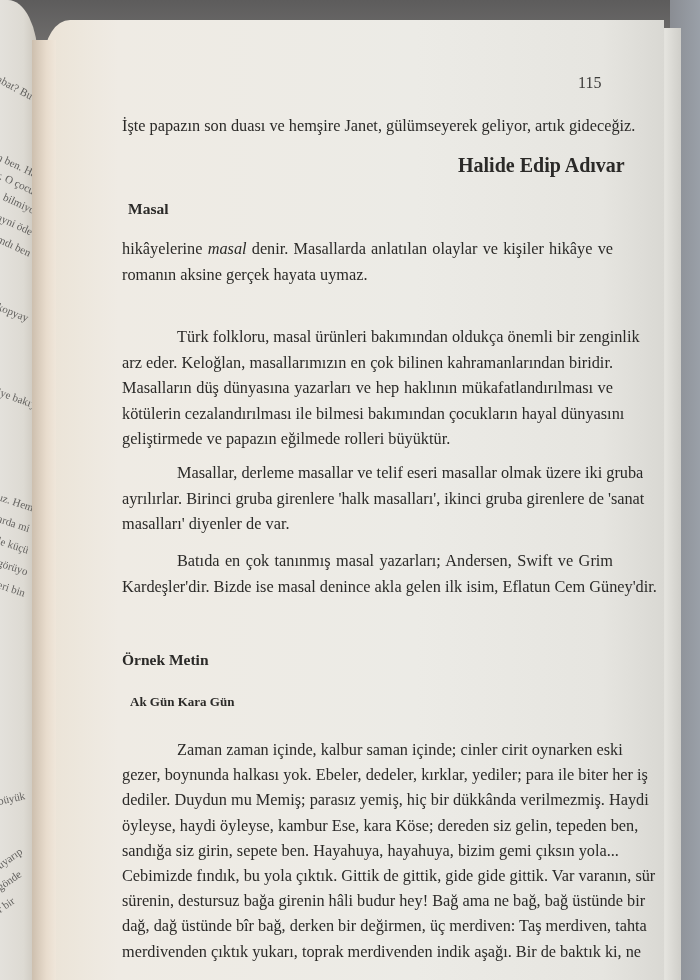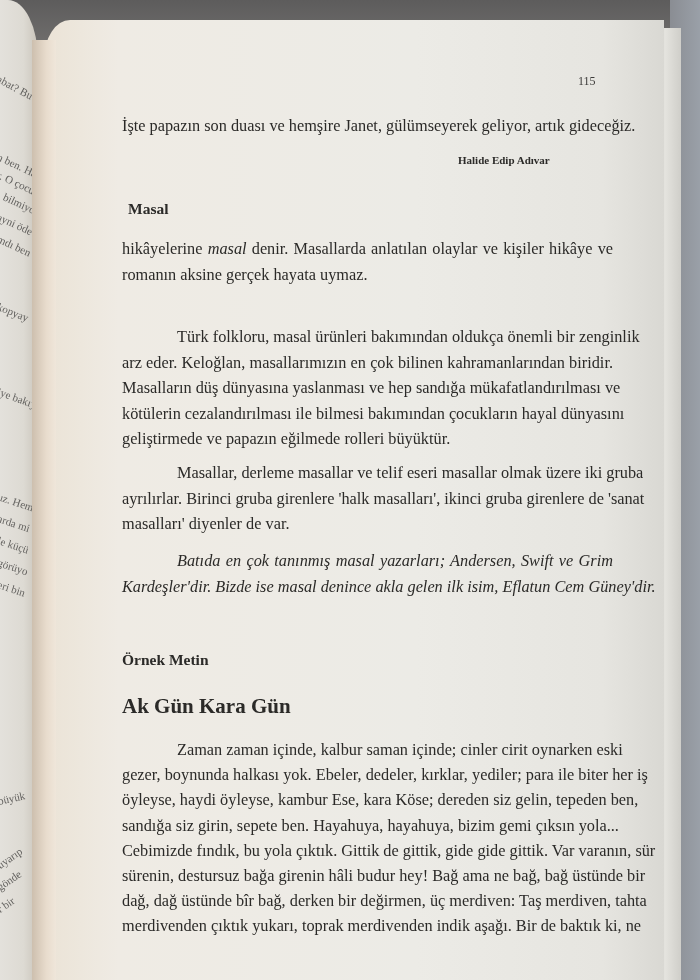--- a/index.html
+++ b/index.html
@@ -33,21 +33,21 @@
   .page {
     position: absolute; left: 44px; top: 20px; width: 620px; height: 960px;
     background: linear-gradient(90deg, #ebe3d6 0%, #efebe4 12%, #ecebe6 60%, #e6e5e0 90%, #d9d8d3 100%);
     border-top-left-radius: 26px 40px;
   }
   .page-edge {
     position: absolute; left: 655px; top: 28px; width: 26px; height: 952px;
     background: linear-gradient(90deg, #dcdbd6 0%, #e4e3de 40%, #cfcec9 100%);
   }
   .page-number {
-    position: absolute; left: 578px; top: 74px; font-size: 12px; color: #3d3c3a;
+    position: absolute; left: 578px; top: 74px; font-size: 16px; color: #3d3c3a;
   }
   .text {
     position: absolute; color: #2b2a28; font-size: 16.3px; line-height: 25.5px;
   }
   .line { display: block; white-space: nowrap; text-align: justify; text-align-last: justify; margin-left: 40px; }
   .line.last { text-align-last: left; }
   .indent { padding-left: 55px; }
   .heading { position: absolute; font-weight: bold; font-size: 15.5px; color: #2b2a28; }
   em { font-style: italic; }
 </style>
@@ -80,53 +80,54 @@
 <div class="page-edge"></div>
 <div class="page"></div>
 <div class="gutter"></div>
 
 <div class="page-number">115</div>
 
 <div class="text" style="left:82px;top:113px;">
   <span class="line last">İşte papazın son duası ve hemşire Janet, gülümseyerek geliyor, artık gideceğiz.</span>
 </div>
 
-<div class="heading" style="left:458px;top:154px;font-size:11px;">Halide Edip Adıvar</div>
+<div class="heading" style="left:458px;top:154px;font-size:20px;">Halide Edip Adıvar</div>
 
 <div class="heading" style="left:128px;top:200px;">Masal</div>
 
 <div class="text" style="left:82px;top:236px;width:531px;">
   <span class="line"><span>hikâyelerine</span> <em>masal</em> <span>denir. Masallarda anlatılan olaylar ve kişiler hikâye ve</span></span>
   <span class="line last">romanın aksine gerçek hayata uymaz.</span>
 </div>
 
 <div class="text" style="left:82px;top:324px;width:531px;">
   <span class="line indent">Türk folkloru, masal ürünleri bakımından oldukça önemli bir zenginlik</span>
   <span class="line">arz eder. Keloğlan, masallarımızın en çok bilinen kahramanlarından biridir.</span>
-  <span class="line">Masalların düş dünyasına yaslanması ve hep sandığa mükafatlandırılması ve</span>
+  <span class="line">Masalların düş dünyasına yazarları ve hep haklının mükafatlandırılması ve</span>
   <span class="line">kötülerin cezalandırılması ile bilmesi bakımından çocukların hayal dünyasını</span>
   <span class="line last">geliştirmede ve papazın eğilmede rolleri büyüktür.</span>
 </div>
 
 <div class="text" style="left:82px;top:460px;width:531px;">
   <span class="line indent">Masallar, derleme masallar ve telif eseri masallar olmak üzere iki gruba</span>
   <span class="line">ayrılırlar. Birinci gruba girenlere 'halk masalları', ikinci gruba girenlere de 'sanat</span>
   <span class="line last">masalları' diyenler de var.</span>
 </div>
 
-<div class="text" style="left:82px;top:548px;width:531px;font-style:italic;">
+<div class="text" style="left:82px;top:548px;width:531px;">
   <span class="line indent">Batıda en çok tanınmış masal yazarları; Andersen, Swift ve Grim</span>
   <span class="line last">Kardeşler'dir. Bizde ise masal denince akla gelen ilk isim, Eflatun Cem Güney'dir.</span>
 </div>
 
 <div class="heading" style="left:122px;top:651px;">Örnek Metin</div>
-<div class="heading" style="left:122px;top:694px;font-size:21px;">Ak Gün Kara Gün</div>
+<div class="heading" style="left:130px;top:694px;font-size:13px;">Ak Gün Kara Gün</div>
 
 <div class="text" style="left:82px;top:737px;width:535px;line-height:25.2px;">
   <span class="line indent">Zaman zaman içinde, kalbur saman içinde; cinler cirit oynarken eski</span>
   <span class="line">gezer, boynunda halkası yok. Ebeler, dedeler, kırklar, yediler; para ile biter her iş</span>
+  <span class="line">dediler. Duydun mu Memiş; parasız yemiş, hiç bir dükkânda verilmezmiş. Haydi</span>
   <span class="line">öyleyse, haydi öyleyse, kambur Ese, kara Köse; dereden siz gelin, tepeden ben,</span>
   <span class="line">sandığa siz girin, sepete ben. Hayahuya, hayahuya, bizim gemi çıksın yola...</span>
   <span class="line">Cebimizde fındık, bu yola çıktık. Gittik de gittik, gide gide gittik. Var varanın, sür</span>
   <span class="line">sürenin, destursuz bağa girenin hâli budur hey! Bağ ama ne bağ, bağ üstünde bir</span>
   <span class="line">dağ, dağ üstünde bîr bağ, derken bir değirmen, üç merdiven: Taş merdiven, tahta</span>
   <span class="line">merdivenden çıktık yukarı, toprak merdivenden indik aşağı. Bir de baktık ki, ne</span>
 </div>
 
 </body></html>

